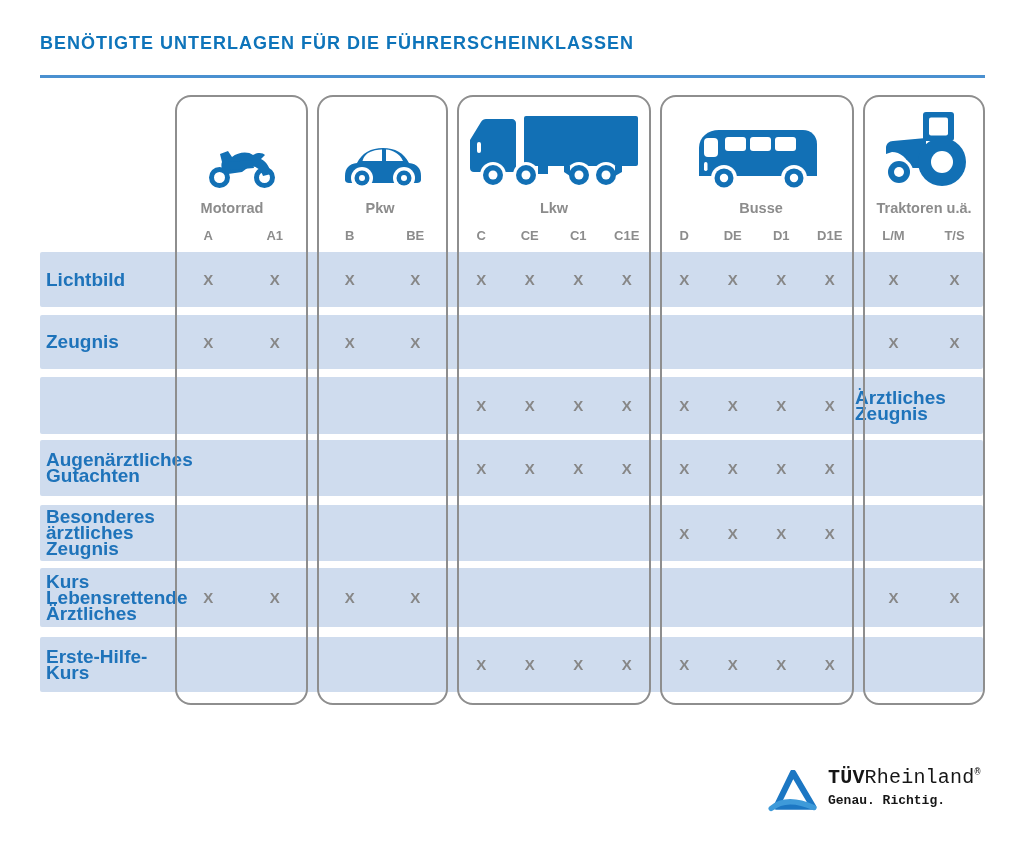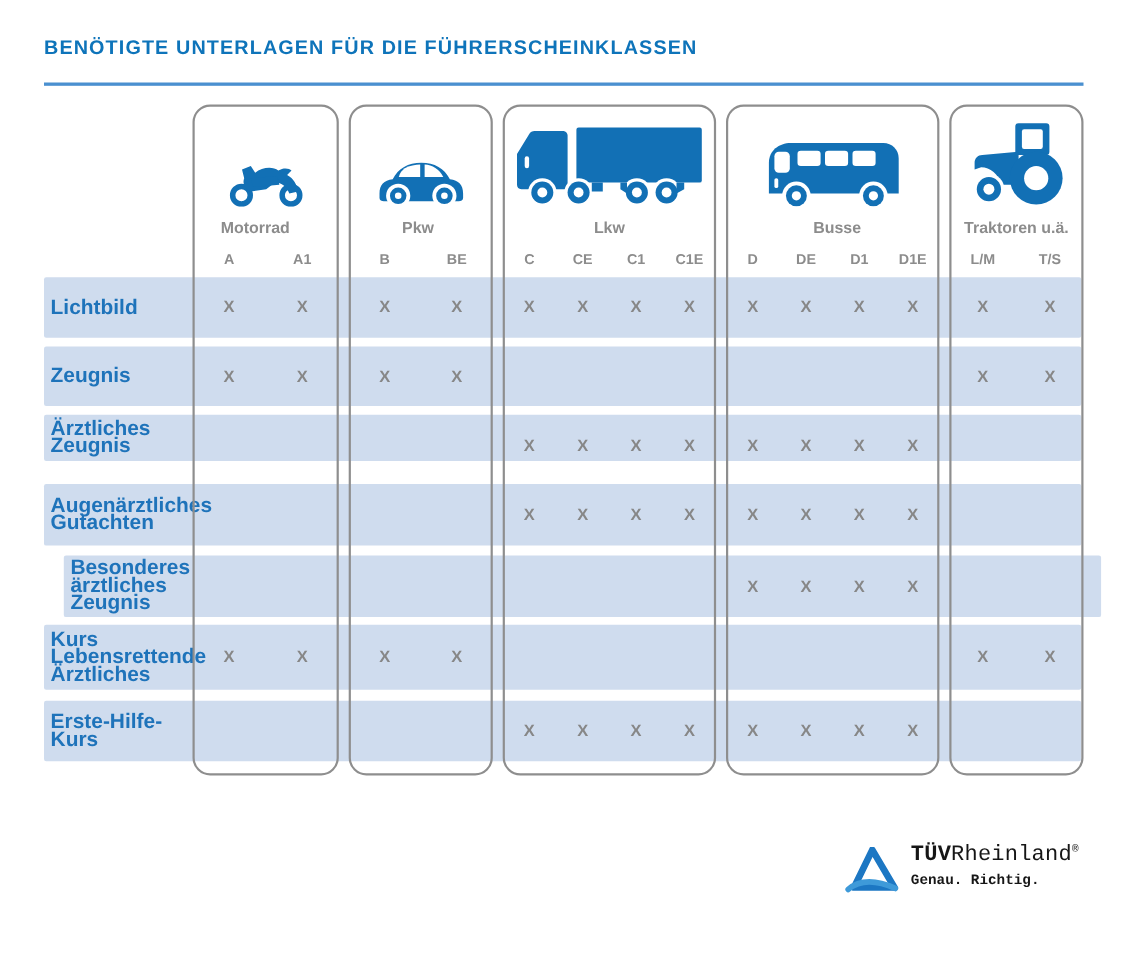--- a/index.html
+++ b/index.html
@@ -56,27 +56,27 @@
   <div class="title">BENÖTIGTE UNTERLAGEN FÜR DIE FÜHRERSCHEINKLASSEN</div>
   <div class="rule"></div>
 
   <div id="table">
       <div class="band" style="top: 252px; height: 55px;">
         <span class="band-label">Lichtbild</span>
       </div>
       <div class="band" style="top: 315px; height: 54px;">
         <span class="band-label">Zeugnis</span>
       </div>
-      <div class="band" style="top: 377px; height: 42px;">
+      <div class="band" style="top: 377px; height: 57px; justify-content: flex-end;">
         <span class="band-label">Ärztliches Zeugnis</span>
       </div>
       <div class="band" style="top: 440px; height: 56px;">
         <span class="band-label">Augenärztliches Gutachten</span>
       </div>
-      <div class="band" style="top: 505px; height: 56px; margin-left: 18px;">
+      <div class="band" style="top: 505px; height: 56px;">
         <span class="band-label">Besonderes ärztliches Zeugnis</span>
       </div>
       <div class="band" style="top: 568px; height: 59px;">
         <span class="band-label">Kurs Lebensrettende Ärztliches</span>
       </div>
       <div class="band" style="top: 637px; height: 55px;">
         <span class="band-label">Erste-Hilfe-Kurs</span>
       </div>
       <div class="vbox" style="left: 175px; width: 133px; top: 95px; height: 610px;"></div>
       <div class="strip icon-strip" style="left: 175px; width: 133px; top: 100px; height: 88px;">

